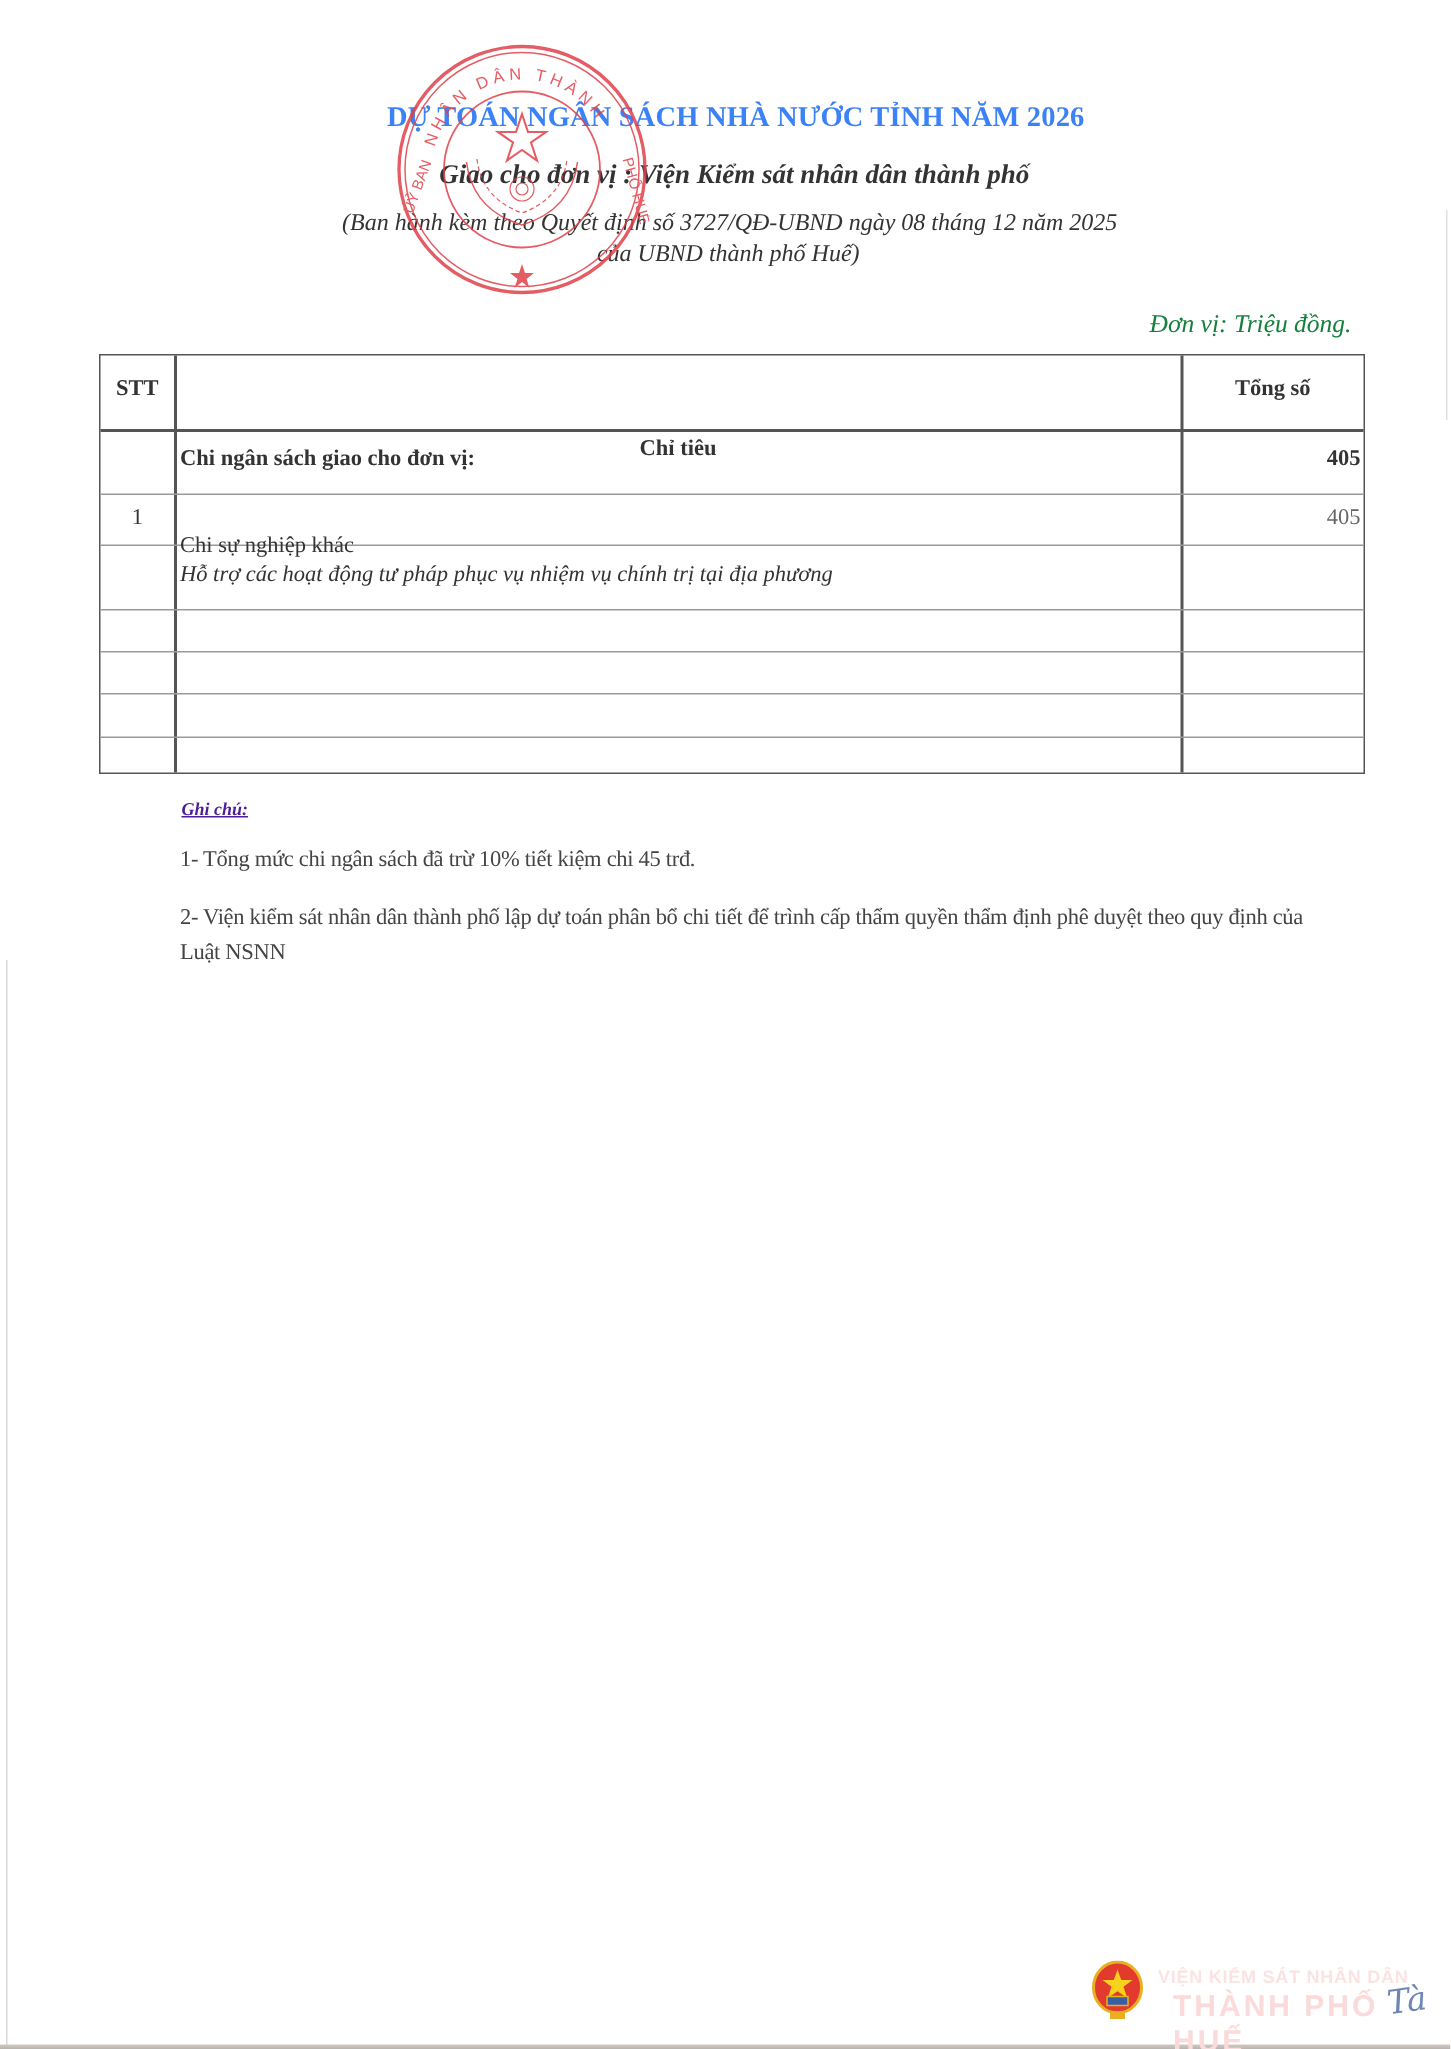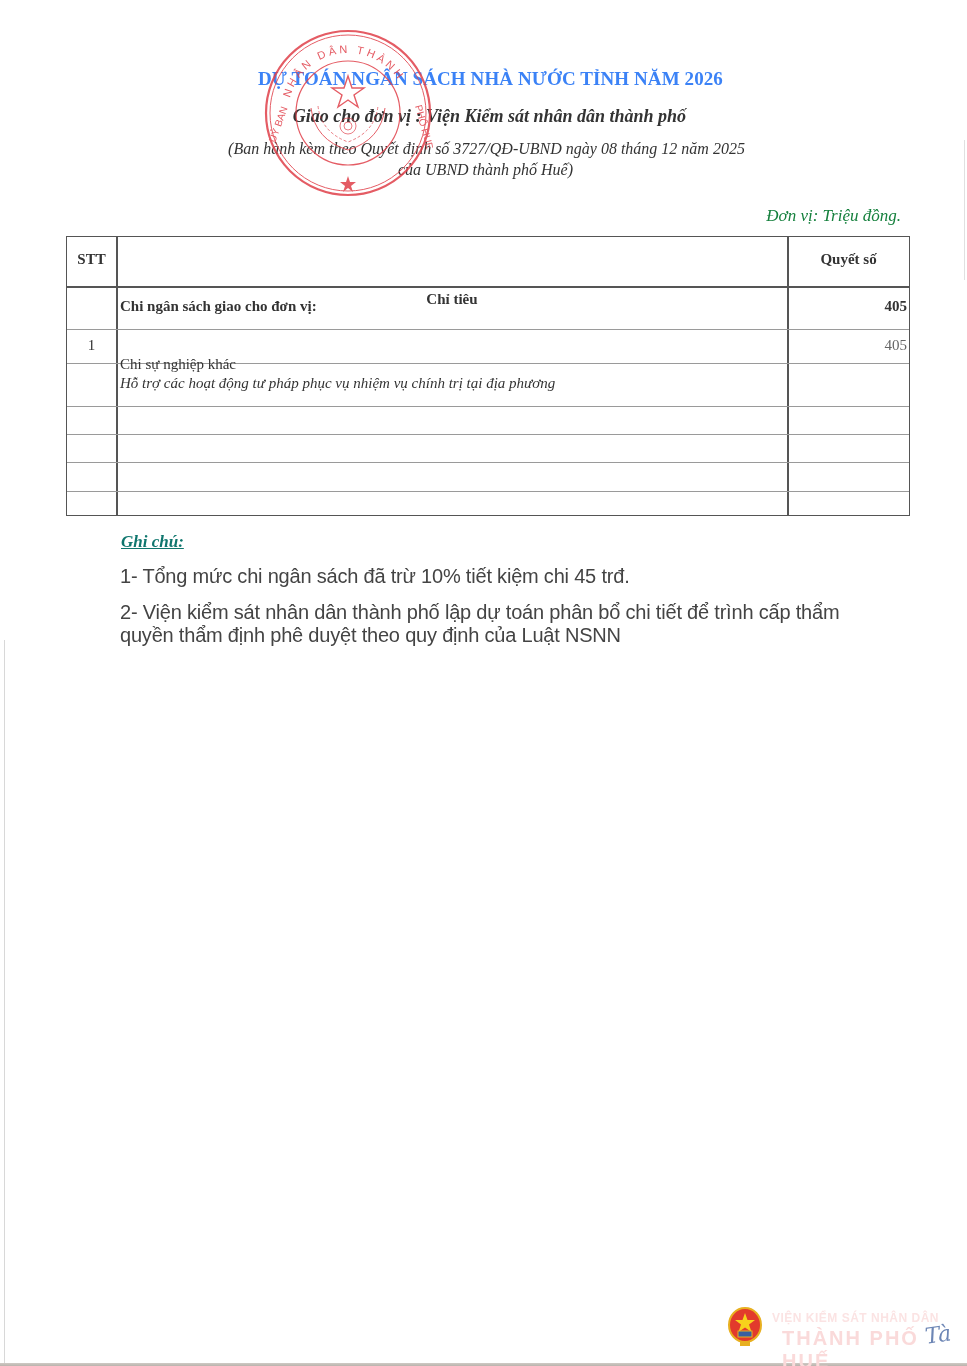--- a/index.html
+++ b/index.html
@@ -27,23 +27,23 @@
   .table { position:absolute; left:66px; top:236px; width:844px; height:280px;
     border:1.5px solid #555; box-sizing:border-box; }
   .vline { position:absolute; top:0; bottom:0; width:1.5px; background:#555; }
   .hline { position:absolute; left:0; right:0; height:1px; background:#9a9a9a; }
   .hline.thick { height:1.5px; background:#555; }
   .cell { position:absolute; font-size:15px; color:#333; white-space:nowrap; }
   .hdr { font-weight:bold; }
   .b { font-weight:bold; }
   .i { font-style:italic; }
 
-  .notes-title { position:absolute; left:121px; top:532px; font-size:17px; font-weight:bold;
-    font-style:italic; text-decoration:underline; color:#0f766e; }
-  .note { position:absolute; left:120px; font-size:20px; color:#444; font-family:Liberation Sans, sans-serif; letter-spacing:-0.2px; }
+  .notes-title { position:absolute; left:121px; top:532px; font-size:12px; font-weight:bold;
+    font-style:italic; text-decoration:underline; color:#4c1d95; }
+  .note { position:absolute; left:120px; font-size:15px; color:#444; font-family:Liberation Serif, serif; letter-spacing:-0.2px; }
   .note1 { top:565px; }
   .note2 { top:601px; width:770px; line-height:23px; }
 
   .stamp { position:absolute; left:263px; top:28px; width:170px; height:170px; pointer-events:none; opacity:0.85; }
 
   .footer-emblem { position:absolute; left:727px; top:1307px; width:36px; height:40px; }
   .footer-text1 { position:absolute; left:772px; top:1311px; font-size:12px; color:#fbe3e3;
     font-family:"Liberation Sans","DejaVu Sans",sans-serif; font-weight:bold; letter-spacing:0.5px; }
   .footer-text2 { position:absolute; left:782px; top:1327px; font-size:20px; color:#fadada;
     font-family:"Liberation Sans","DejaVu Sans",sans-serif; font-weight:bold; letter-spacing:2px; }
@@ -91,21 +91,21 @@
   <div class="hline thick" style="top:49px;"></div>
   <div class="hline" style="top:92px;"></div>
   <div class="hline" style="top:126px;"></div>
   <div class="hline" style="top:169px;"></div>
   <div class="hline" style="top:197px;"></div>
   <div class="hline" style="top:225px;"></div>
   <div class="hline" style="top:254px;"></div>
 
   <div class="cell hdr" style="left:0; width:49px; top:14px; text-align:center;">STT</div>
   <div class="cell hdr" style="left:50px; width:670px; top:14px; text-align:center;margin-top:40px;">Chỉ tiêu</div>
-  <div class="cell hdr" style="left:721px; width:121px; top:14px; text-align:center;">Quyết số</div>
+  <div class="cell hdr" style="left:721px; width:121px; top:14px; text-align:center;">Tổng số</div>
 
   <div class="cell b" style="left:53px; top:61px;">Chi ngân sách giao cho đơn vị:</div>
   <div class="cell b" style="right:2px; top:61px;">405</div>
 
   <div class="cell" style="left:0; width:49px; top:100px; text-align:center;">1</div>
   <div class="cell" style="left:53px; top:108px;margin-top:11px;">Chi sự nghiệp khác</div>
   <div class="cell" style="right:2px; top:100px; color:#666;">405</div>
 
   <div class="cell i" style="left:53px; top:138px;">Hỗ trợ các hoạt động tư pháp phục vụ nhiệm vụ chính trị tại địa phương</div>
 </div>

